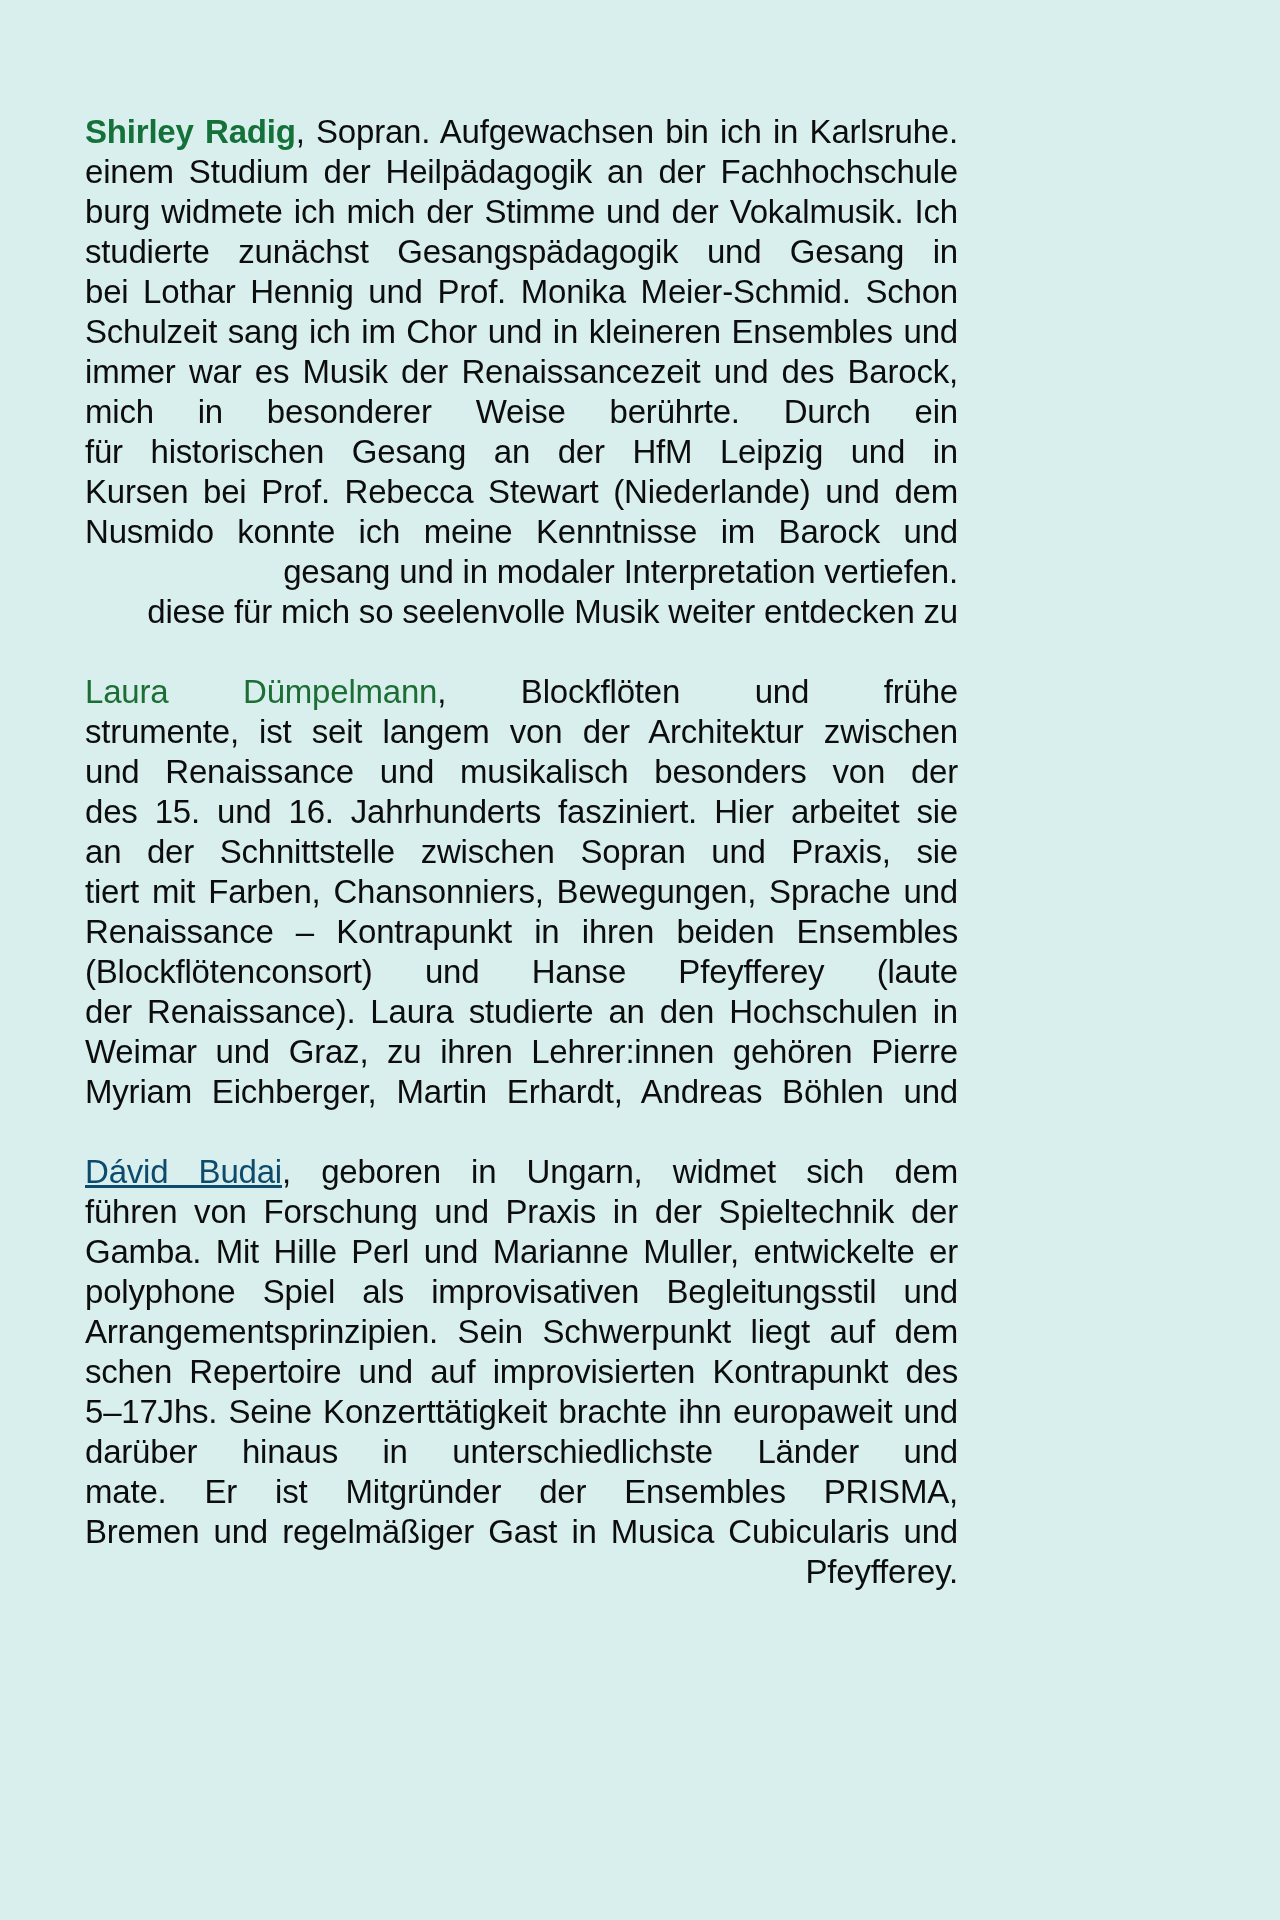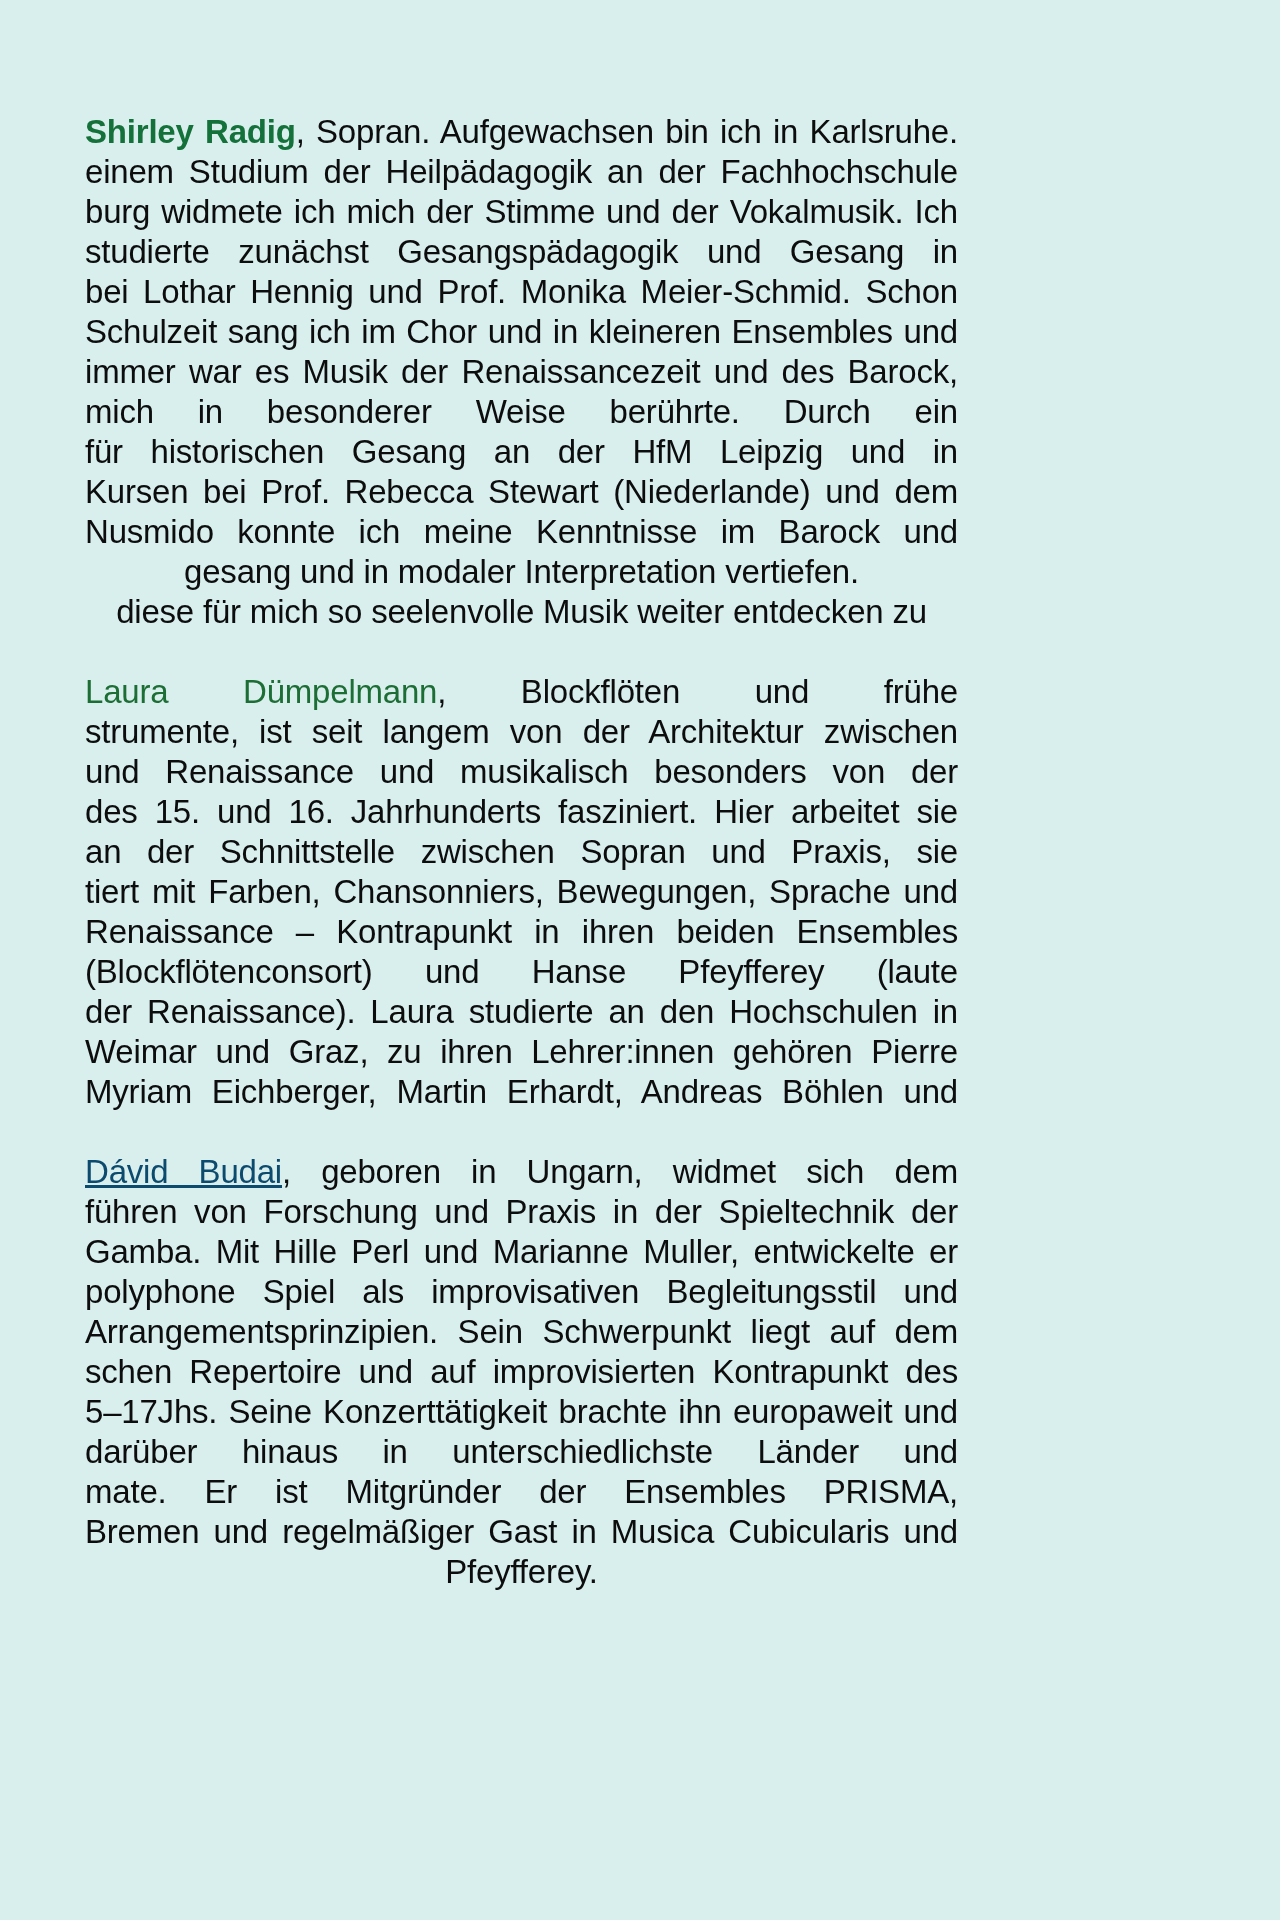--- a/index.html
+++ b/index.html
@@ -24,21 +24,21 @@
     font-size: 33px;
     letter-spacing: -0.2px;
   }
   .bio {
     margin: 0 0 40px 0;
   }
   .line {
     height: 40px;
     line-height: 40px;
     overflow: hidden;
-    text-align: center;
+    text-align: right;
   }
   
   .line.j {
     text-align: justify;
   }
   .line.j::after {
     content: "";
     display: inline-block;
     width: 100%;
     height: 0;

